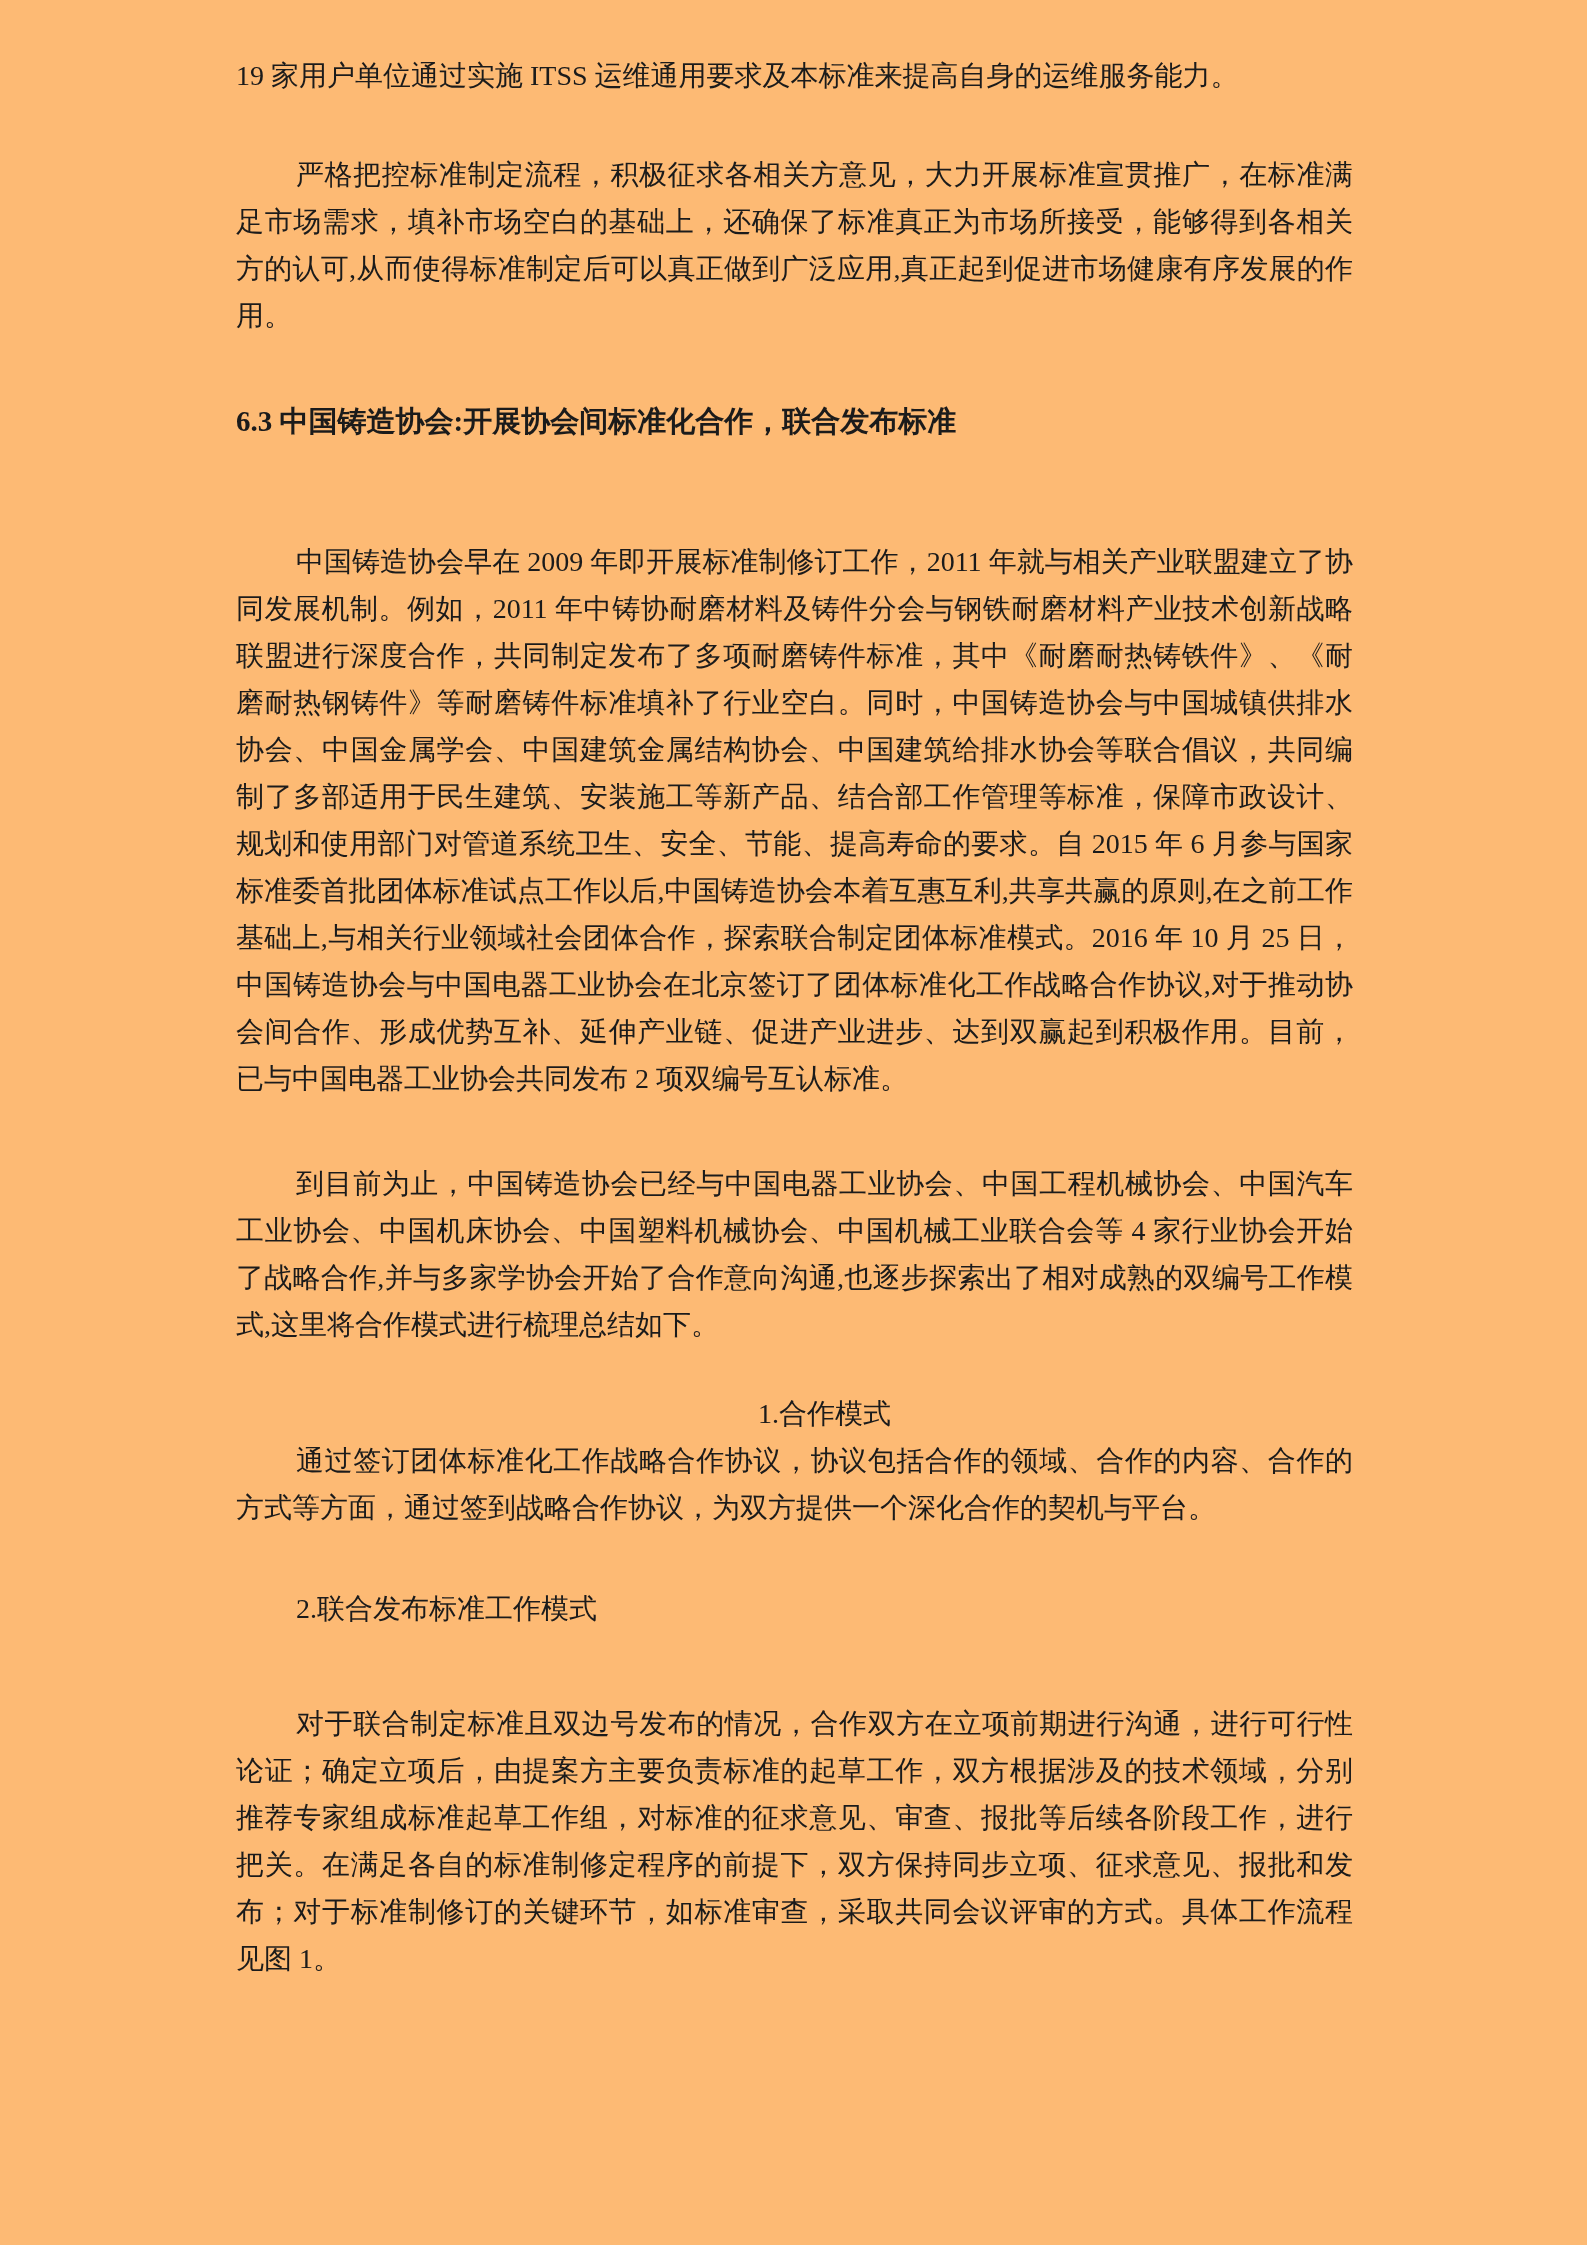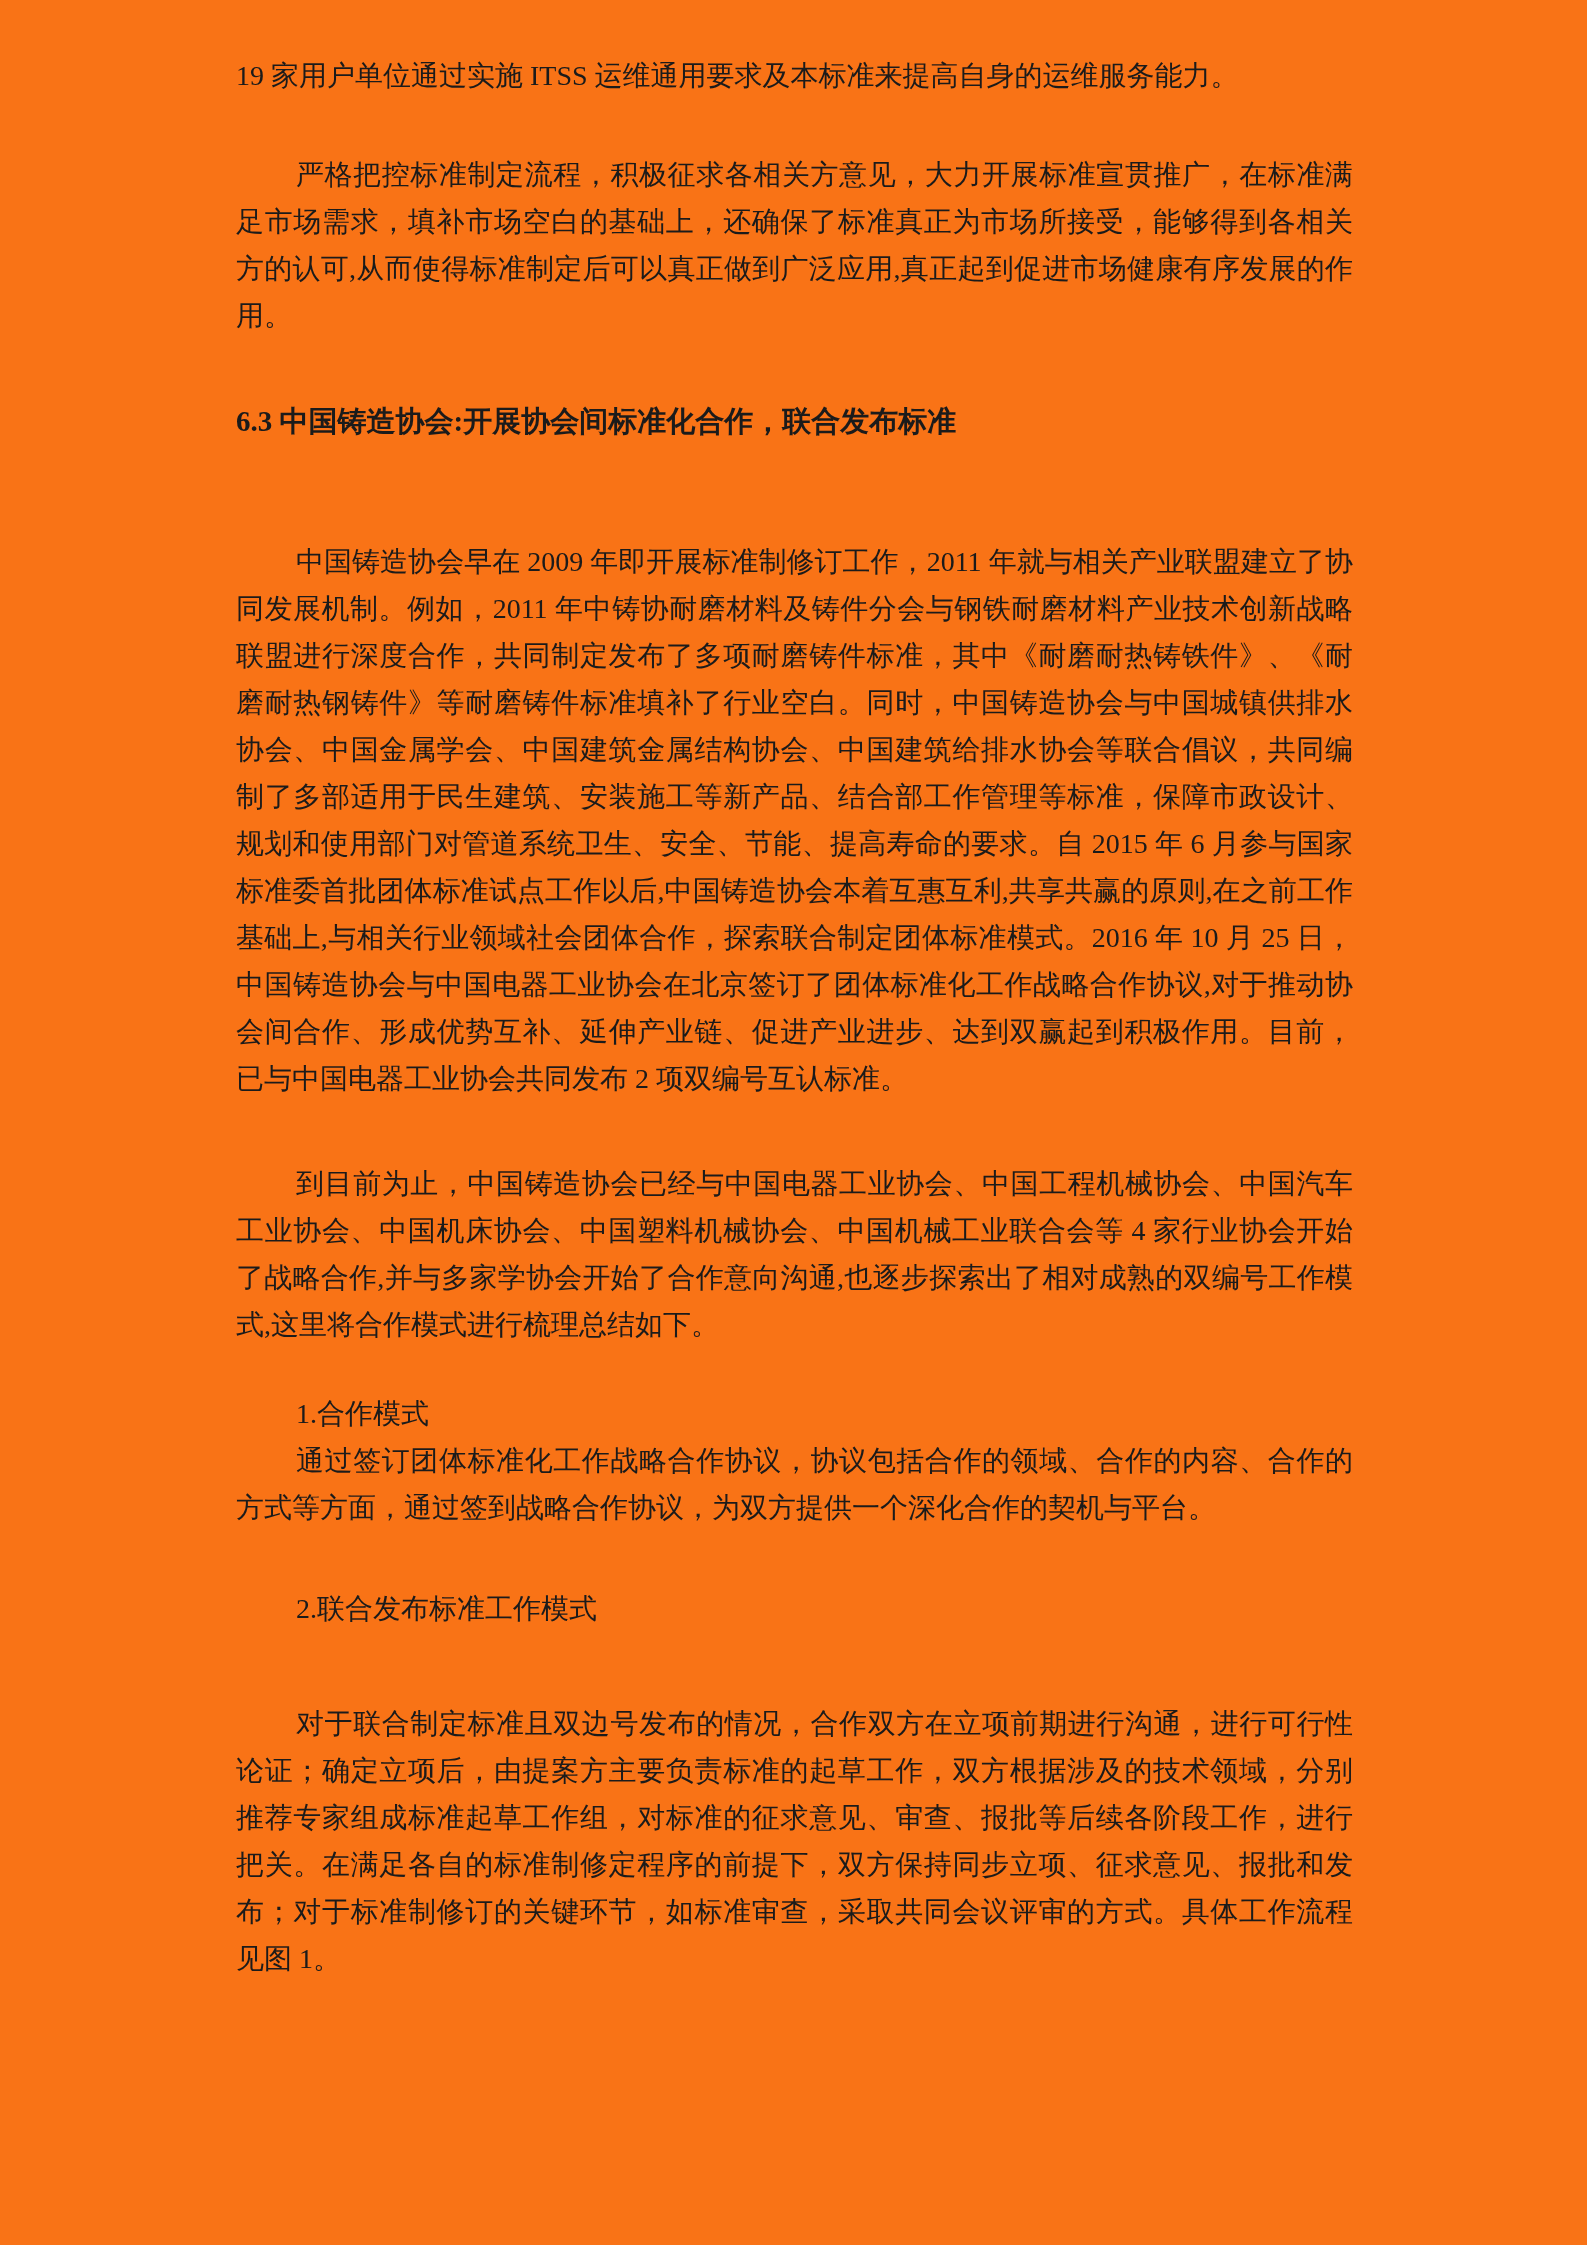--- a/index.html
+++ b/index.html
@@ -4,21 +4,21 @@
 <style>
   html, body {
     margin: 0;
     padding: 0;
     background: #ffffff;
   }
   .page {
     position: relative;
     width: 1587px;
     height: 2245px;
-    background: #f97316;
+    background: #fdba74;
     overflow: hidden;
     font-family: "Liberation Serif", "DejaVu Serif", serif;
   }
   .content {
     position: absolute;
     left: 236px;
     top: 0;
     width: 1117px;
     color: #1b1b1b;
   }
@@ -45,21 +45,21 @@
     text-align: left;
     text-indent: 60px;
     margin: 0;
   }
   
   #b0 { margin-top: 52px; }
   #b1 { margin-top: 52px; }
   #b2 { margin-top: 59px; }
   #b3 { margin-top: 93px; }
   #b4 { margin-top: 58px; }
-  #b5 { margin-top: 42px; }
+  #b5 { margin-top: 42px; text-align: center; }
   #b6 { }
   #b7 { margin-top: 54px; }
   #b8 { margin-top: 68px; }
 </style>
 </head>
 <body>
 
 <div class="page">
   <div class="content">
 

